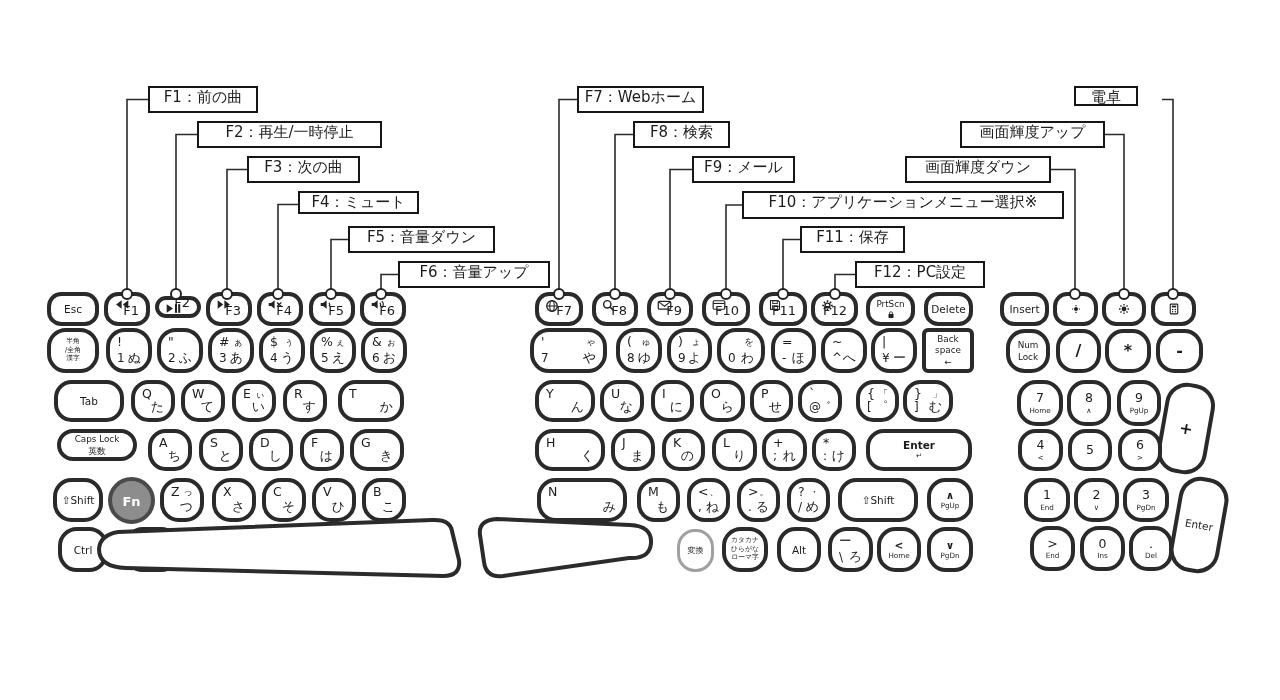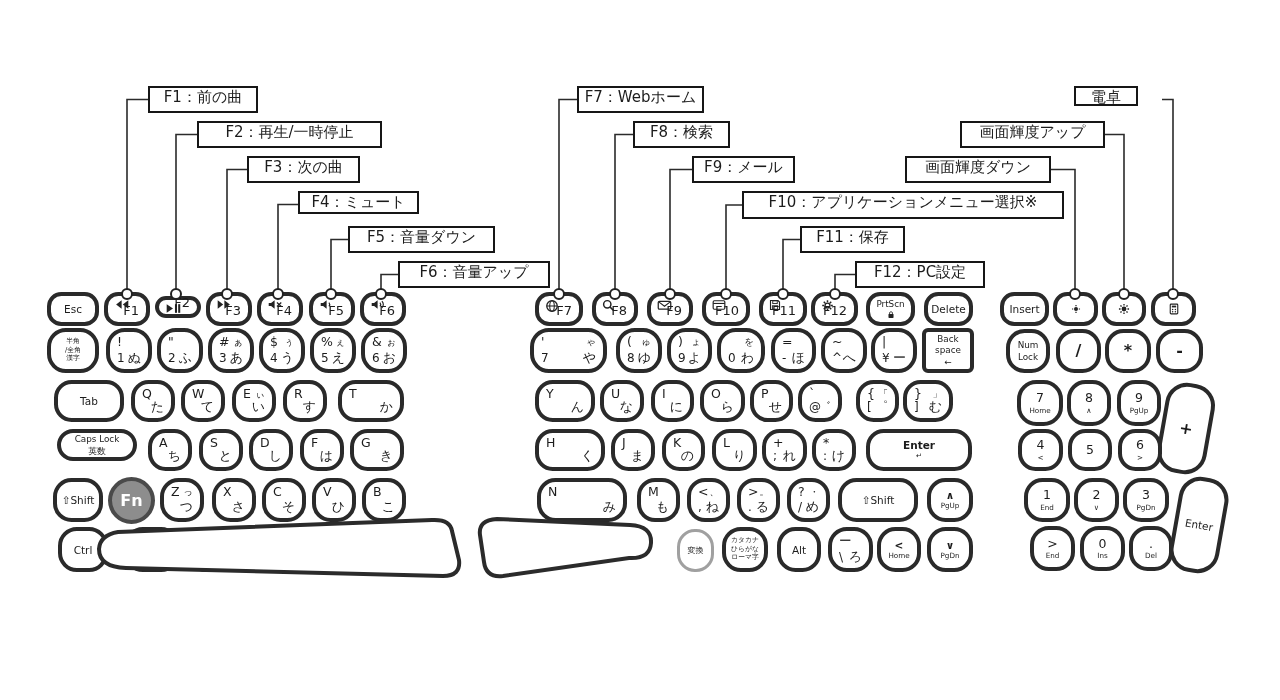--- a/index.html
+++ b/index.html
@@ -8,21 +8,21 @@
          font-family:"DejaVu Sans","Liberation Sans",sans-serif;color:#1c1c1c;}
   #keys,#callouts{position:absolute;inset:0;}
   #keys{z-index:2;}
   #callouts{z-index:3;}
   #overlay{position:absolute;inset:0;z-index:4;pointer-events:none;}
   #overlay .space-key{pointer-events:auto;}
 
   .key{position:absolute;background:#fff;border:4px solid #2a2a2a;box-sizing:border-box;}
   .key--gray{border-color:#a0a0a0;border-width:3.5px;}
   .key--dark{background:#8d8d8d;border-color:#4a4a4a;}
-  .key--dark .lbl-c{color:#fff;font-size:16px;font-weight:600;}
+  .key--dark .lbl-c{color:#fff;font-size:13px;font-weight:600;}
 
   .lbl{position:absolute;line-height:1;}
   .lbl-c{left:0;right:0;top:50%;transform:translateY(-50%);text-align:center;font-size:11px;}
   .lbl-tl{top:4px;left:7px;font-size:12.5px;}
   .lbl-tr{top:5px;right:7px;font-size:9.5px;}
   .lbl-bl{bottom:5px;left:7px;font-size:12px;}
   .lbl-br{bottom:5px;right:7px;font-size:13px;}
   .key--cmd .lbl-c{font-size:10.5px;}
   .key--sym .lbl-c{font-size:16px;font-weight:600;}
   .key--tiny-c .lbl-c{font-size:8px;}

